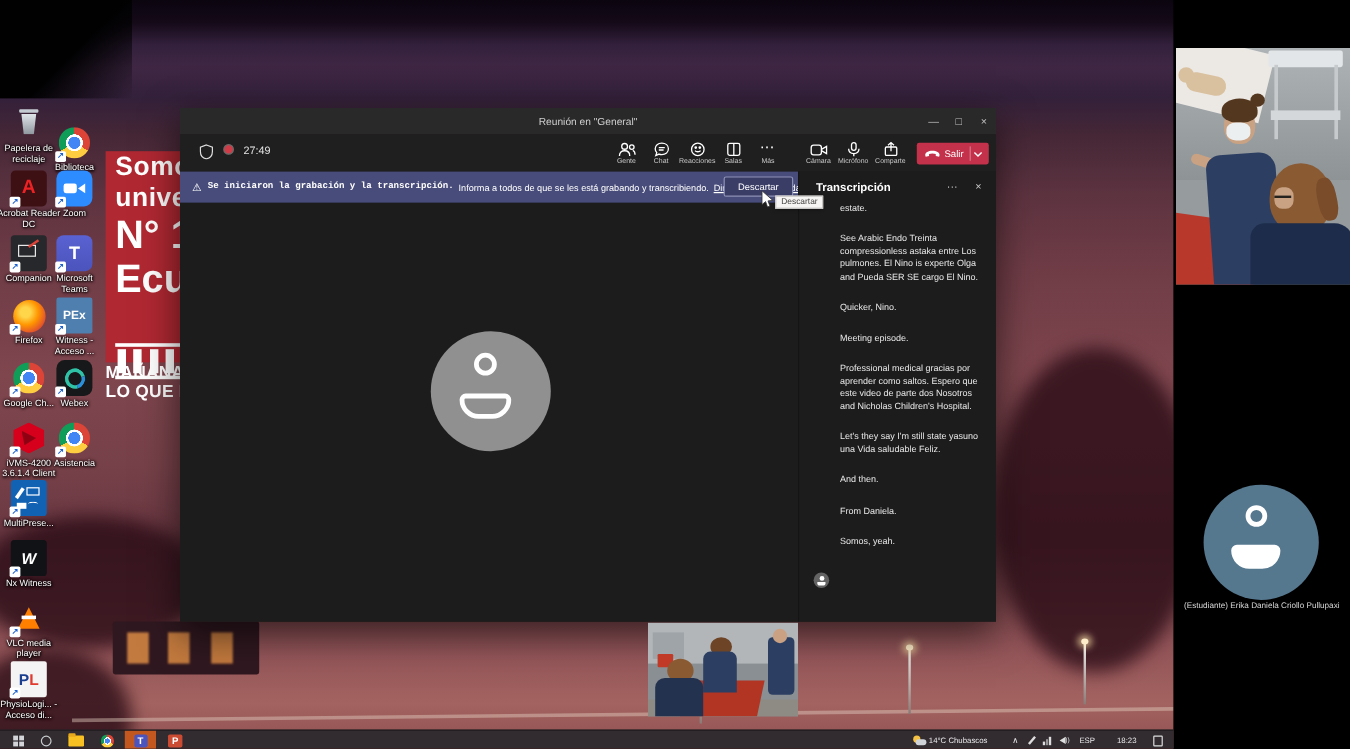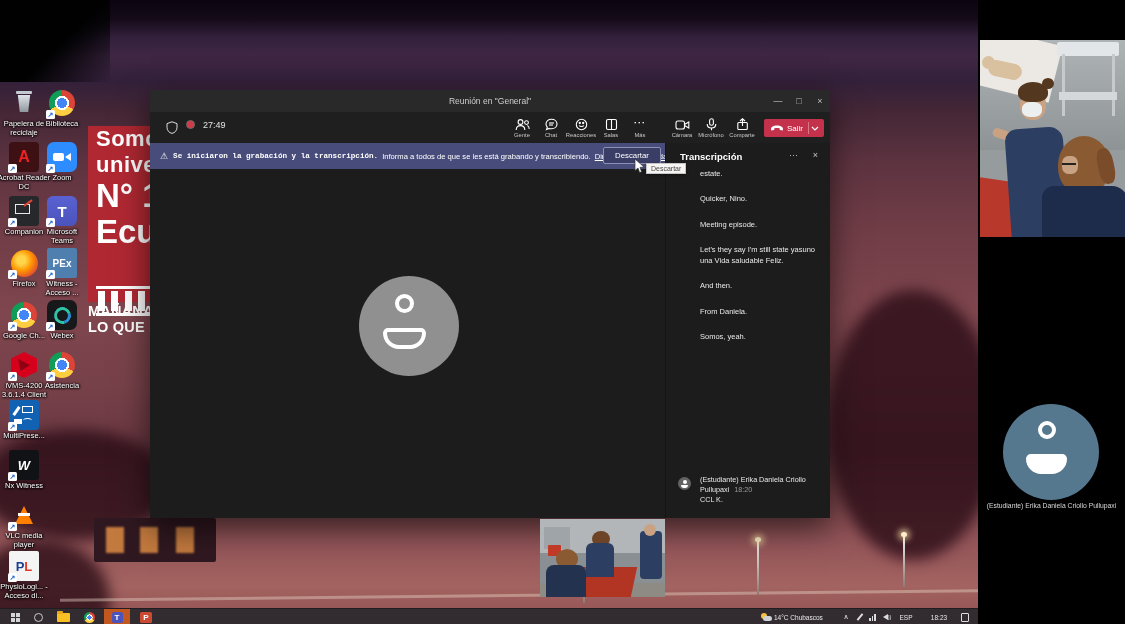--- a/index.html
+++ b/index.html
@@ -269,21 +269,21 @@
     </div>
     <div class="dicon" style="left:1px;top:551px;">
       <div class="ig ig-pl">
           <b class="p">P</b>
           <b class="l">L</b>
           <span class="sc">↗</span>
         </div>
       <div class="lbl">PhysioLogi... - Acceso di...</div>
     </div>
 
-    <div class="dicon" style="left:39px;top:88px;">
+    <div class="dicon" style="left:39px;top:104px;">
       <div class="ig ig-chrome">
           <span class="ball"></span>
           <span class="sc">↗</span>
         </div>
       <div class="lbl">Biblioteca</div>
     </div>
     <div class="dicon" style="left:39px;top:142px;">
       <div class="ig ig-zoom">
           <span class="body"></span>
           <span class="lens"></span>
@@ -449,36 +449,34 @@
         <div class="sv" style="left:6px;top:46px;width:40px;height:32px;background:#23324f;border-radius:8px 8px 0 0;"></div>
       </div>
     </div>
 
     <div id="tw-panel">
       <div id="panel-title">Transcripción</div>
       <div class="panel-ctl" style="right:32px;">···</div>
       <div class="panel-ctl" style="right:12px;">×</div>
       <div id="transcript">
         <p>They luego dose pulmater siente estate.</p>
+        <p>See Arabic Endo Treinta compressionless astaka entre Los pulmones. El Nino is experte Olga and Pueda SER SE cargo El Nino.</p>
         <p>Quicker, Nino.</p>
         <p>Meeting episode.</p>
+        <p>Professional medical gracias por aprender como saltos. Espero que este video de parte dos Nosotros and Nicholas Children's Hospital.</p>
         <p>Let's they say I'm still state yasuno una Vida saludable Feliz.</p>
         <p>And then.</p>
         <p>From Daniela.</p>
         <p>Somos, yeah.</p>
       </div>
       <div id="t-speaker">
         <div id="t-sp-av">
             <span class="h"></span>
             <span class="b"></span>
           </div>
-        <div id="t-sp-txt">
-          <span>(Estudiante) Erika Daniela Criollo Pullupaxi</span><span class="time">18:20</span>
-          <br><span>CCL K.</span>
-        </div>
       </div>
     </div>
   </div>
 
   <div id="side">
     <div id="side-video">
       <div class="sv" style="left:0;top:0;width:145px;height:110px;background:linear-gradient(#aeb3b6,#8e9396);"></div>
       <div class="sv" style="left:-18px;top:-6px;width:95px;height:58px;background:#ece9e4;transform:rotate(14deg);"></div>
       <div class="sv" style="left:8px;top:22px;width:34px;height:16px;background:#d9c09f;border-radius:8px;transform:rotate(12deg);"></div>
       <div class="sv" style="left:2px;top:16px;width:13px;height:13px;background:#d9c09f;border-radius:50%;"></div>

